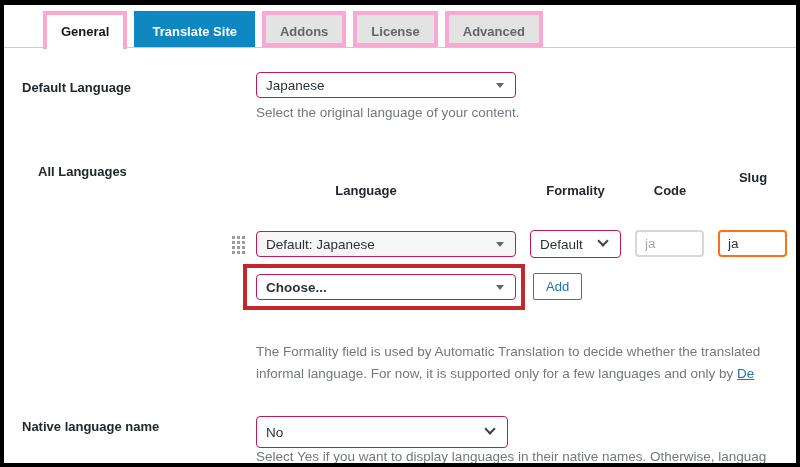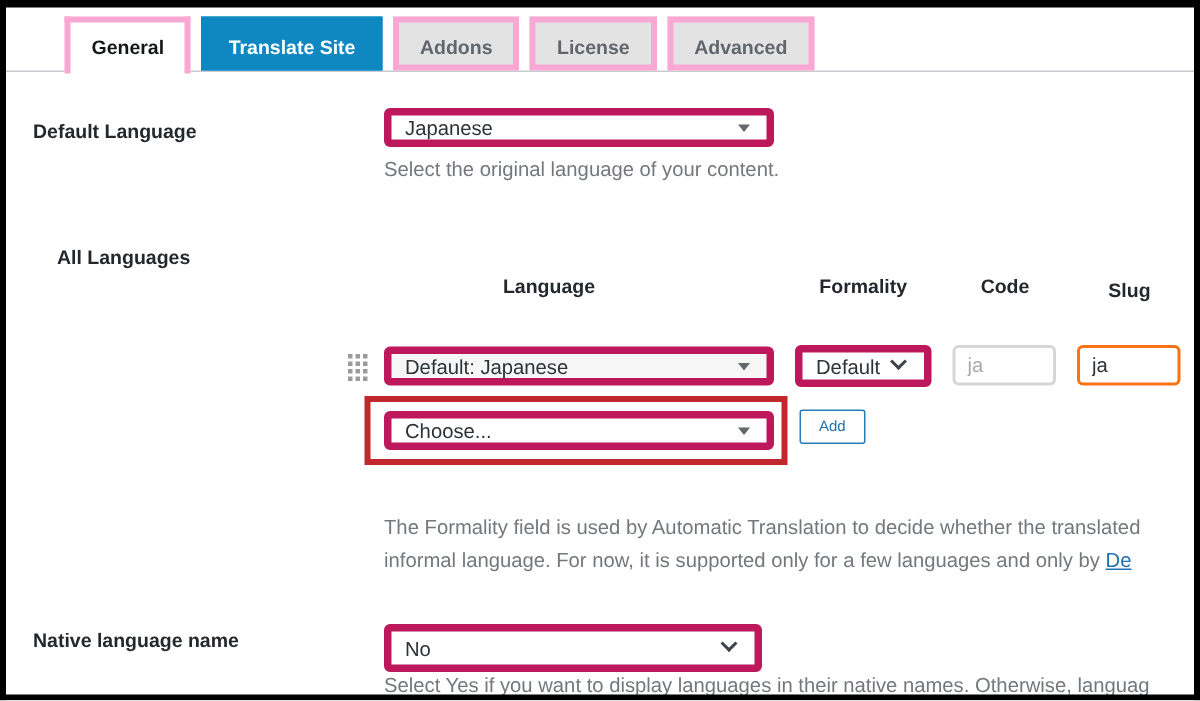--- a/index.html
+++ b/index.html
@@ -26,21 +26,21 @@
   .tab.primary{background:#0f87c0;border-color:#0f87c0;color:#fff;}
   .tab-line{position:absolute;left:4px;top:47px;width:792px;height:1px;background:#c8ccd0;z-index:1;}
 
   .field-label{position:absolute;font-size:13px;font-weight:bold;color:#23282d;}
   .desc{position:absolute;font-size:13.5px;color:#73787d;white-space:nowrap;}
   .col-head{position:absolute;font-size:13px;font-weight:bold;text-align:center;color:#23282d;}
 
   
   .sel{
     position:absolute;display:flex;align-items:center;background:#fff;
-    border:5px solid #be185d;border-radius:4px;padding:0 24px 0 9px;
+    border:1px solid #be185d;border-radius:4px;padding:0 24px 0 9px;
     font-size:13.5px;color:#2c3338;cursor:pointer;
   }
   .sel .caret3{
     position:absolute;right:11px;top:50%;margin-top:-2px;width:0;height:0;
     border-left:4px solid transparent;border-right:4px solid transparent;
     border-top:5px solid #64686c;
   }
   .sel.dim{background:#f6f6f6;}
   .sel.native .chev{
     position:absolute;right:13px;top:50%;width:8px;height:8px;margin-top:-7px;
@@ -48,21 +48,21 @@
   }
 
   .txt-input{
     position:absolute;border:2px solid #f97316;border-radius:4px;background:#fff;
     font-family:"Liberation Sans",sans-serif;font-size:13.5px;color:#2c3338;padding:0 8px;outline:none;
   }
   .txt-input.disabled{border-color:#d5d8db;color:#a7aaad;}
 
   .btn-add{
     position:absolute;background:#fff;border:1px solid #2b7cb6;border-radius:2px;
-    color:#2271b1;font-family:"Liberation Sans",sans-serif;font-size:10px;
+    color:#2271b1;font-family:"Liberation Sans",sans-serif;font-size:13px;
     padding:5px 12px;cursor:pointer;
   }
 
   .hl-box{position:absolute;border:4px solid #c2272d;z-index:5;pointer-events:none;}
 
   .drag-handle{
     position:absolute;display:grid;grid-template-columns:repeat(3,3px);
     grid-auto-rows:3px;gap:2px;cursor:move;
   }
   .drag-handle i{width:2.5px;height:2.5px;background:#9b9b9b;display:block;}
@@ -89,21 +89,21 @@
     <span>Japanese</span>
     <span class="caret3"></span>
   </div>
   <div class="desc" style="left:256px;top:105px;">Select the original language of your content.</div>
 
   <div class="field-label" style="left:38px;top:164px;">All Languages</div>
 
   <div class="col-head" style="left:266px;top:183px;width:200px;">Language</div>
   <div class="col-head" style="left:530px;top:183px;width:91px;">Formality</div>
   <div class="col-head" style="left:635px;top:183px;width:70px;">Code</div>
-  <div class="col-head" style="left:718px;top:186px;width:70px;">Slug</div>
+  <div class="col-head" style="left:718px;top:170px;width:70px;">Slug</div>
 
   <div class="drag-handle" style="left:232px;top:236px;">
     <i></i>
       <i></i>
       <i></i>
       <i></i>
       <i></i>
       <i></i>
       <i></i>
       <i></i>
@@ -117,21 +117,21 @@
     <span class="caret3"></span>
   </div>
   <div class="sel native" style="left:530px;top:230px;width:91px;height:28px;">
     <span>Default</span>
     <span class="chev"></span>
   </div>
   <input class="txt-input disabled" style="left: 635px; top: 230px; width: 69px; height: 27px;" readonly="" value="ja">
   <input class="txt-input" style="left: 718px; top: 230px; width: 69px; height: 27px;" value="ja">
 
   <div class="hl-box" style="left:243px;top:264px;width:282px;height:46px;"></div>
-  <div class="sel" style="left:256px;top:274px;width:260px;height:26px;">
+  <div class="sel" style="left:256px;top:274px;width:260px;height:26px;font-weight:bold;">
     <span>Choose...</span>
     <span class="caret3"></span>
   </div>
   <button class="btn-add" style="left:533px;top:273px;">Add</button>
 
   <div class="desc" style="left:256px;top:344px;">The Formality field is used by Automatic Translation to decide whether the translated</div>
   <div class="desc" style="left:256px;top:366px;">
     <span>informal language. For now, it is supported only for a few languages and only by </span><a class="link">De</a>
   </div>
 

